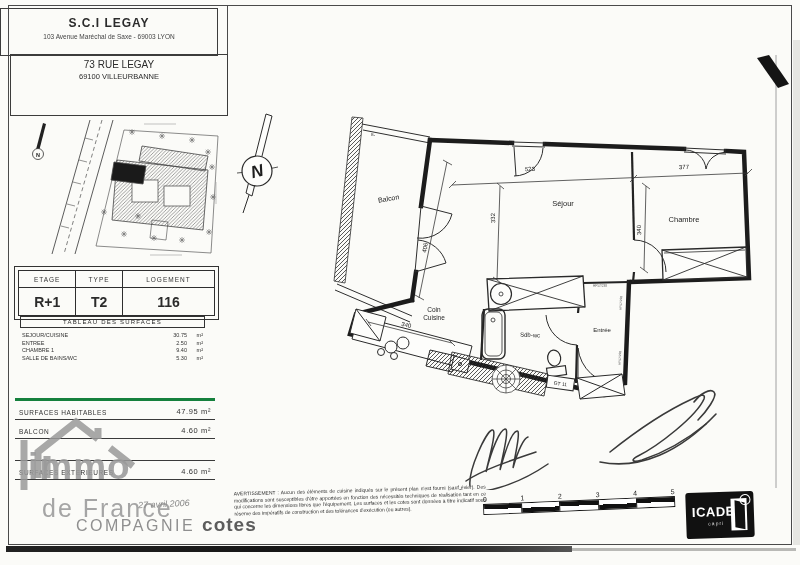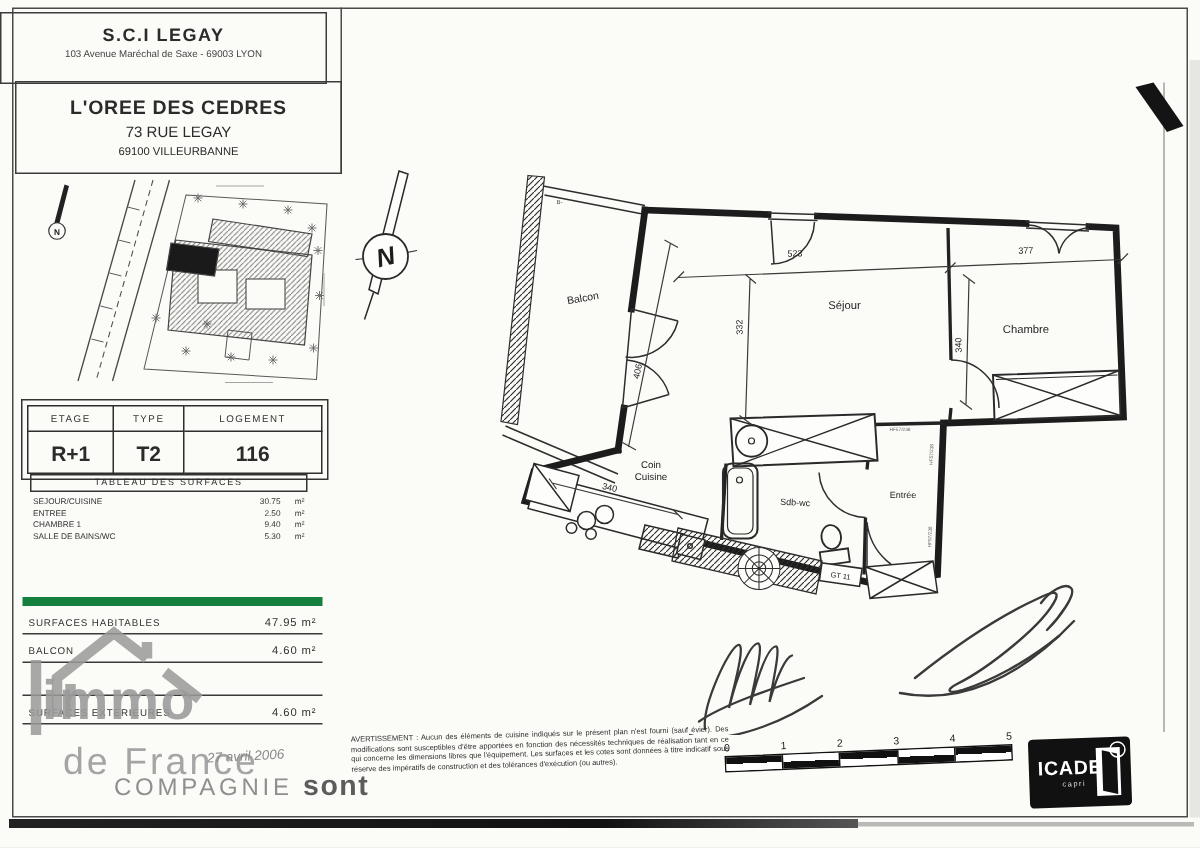--- a/index.html
+++ b/index.html
@@ -71,21 +71,20 @@
 <div id="sheet">
 
   <div class="abs frame"></div>
   <div class="abs vdivider"></div>
 
   <div class="abs box hd-company">
     <div class="t1">S.C.I LEGAY</div>
     <div class="t2">103 Avenue Maréchal de Saxe - 69003 LYON</div>
   </div>
   <div class="abs box hd-res">
-    <div class="t1">L'OREE DES CEDRES</div>
     <div class="t2">73 RUE LEGAY</div>
     <div class="t3">69100 VILLEURBANNE</div>
   </div>
 
   <svg class="abs" style="left:12px;top:112px;" width="212" height="152" viewBox="0 0 212 152">
     <defs>
       <pattern id="h2" width="3.5" height="3.5" patternUnits="userSpaceOnUse">
         <path d="M0,3.5 L3.5,0" stroke="#777" stroke-width=".7"></path>
       </pattern>
       <g id="tree">
@@ -172,21 +171,21 @@
         <span class="unit">m²</span>
       </div>
       <div class="srow">
         <span class="lab">SALLE DE BAINS/WC</span>
         <span class="val">5.30</span>
         <span class="unit">m²</span>
       </div>
     </div>
   </div>
 
-  <div class="abs sumbox" style="border-top:6px solid #15803d;">
+  <div class="abs sumbox" style="border-top:3px solid #15803d;">
     <div class="sumrow">
       <span class="lab">SURFACES HABITABLES</span>
       <span class="val"><span>47.95</span>&nbsp;<span>m²</span></span>
     </div>
     <div class="sumrow">
       <span class="lab">BALCON</span>
       <span class="val"><span>4.60</span>&nbsp;<span>m²</span></span>
     </div>
     <div class="sumrow gap" style="border-bottom:1px solid #3a3a3a;"></div>
     <div class="sumrow">
@@ -353,21 +352,21 @@
   <svg class="abs" style="left:14px;top:412px;" width="150" height="80" viewBox="0 0 150 80">
     <g stroke="#9a9a9a" stroke-width="7" fill="none" opacity=".85">
       <path d="M10,28 V78"></path>
       <path d="M24,66 V40 L62,10 L84,27 M84,16 V27 M96,36 L119,54 M33,66 V44"></path>
     </g>
   </svg>
   <div class="abs wm wm-immo">immo</div>
   <div class="abs wm wm-def">de France</div>
   <div class="abs wm-comp">
     <span>COMPAGNIE</span>
-    <span class="wm-cifv">sont</span>
+    <span class="wm-cifv">cotes</span>
   </div>
   <div class="abs date">27 avril 2006</div>
 
   <div class="abs discl">AVERTISSEMENT : Aucun des éléments de cuisine indiqués sur le présent plan n'est fourni (sauf évier). Des modifications sont susceptibles d'être apportées en fonction des nécessités techniques de réalisation tant en ce qui concerne les dimensions libres que l'équipement. Les surfaces et les cotes sont données à titre indicatif sous réserve des impératifs de construction et des tolérances d'exécution (ou autres).</div>
 
   <div class="abs scalebar">
     <div class="scalenums">
       <span>0</span>
       <span>1</span>
       <span>2</span>

